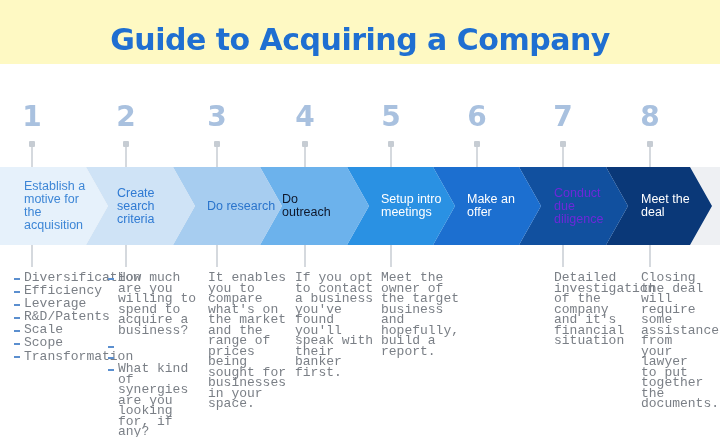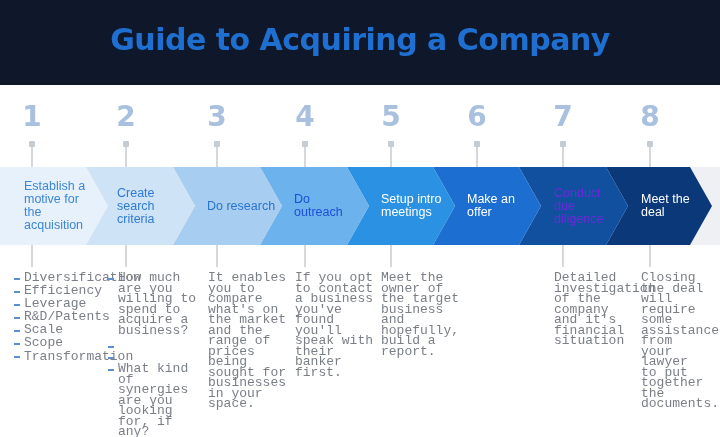--- a/index.html
+++ b/index.html
@@ -1,17 +1,17 @@
 <!DOCTYPE html>
 <html><head>
 <meta charset="utf-8">
 <style>
   html,body{margin:0;padding:0;}
   body{width:720px;height:437px;background:#ffffff;position:relative;overflow:hidden;font-family:"Liberation Sans",sans-serif;}
-  .header{position:absolute;left:0;top:0;width:720px;height:85px;background:#0f172a;}
+  .header{position:absolute;left:0;top:0;width:720px;height:64px;background:#fef9c3;}
   .title{position:absolute;left:0;top:22px;width:720px;text-align:center;font-family:"DejaVu Sans",sans-serif;font-weight:bold;font-size:30px;color:#1f6fd1;letter-spacing:-0.5px;}
   .num{position:absolute;top:100px;width:40px;text-align:center;font-family:"DejaVu Sans",sans-serif;font-weight:bold;font-size:28px;color:#a9c1df;}
   .pin{position:absolute;top:141px;width:6px;height:6px;background:#c6ccd3;border-radius:1px;}
   .stem{position:absolute;width:2px;background:#d5d9de;}
   .band{position:absolute;left:0;top:167px;width:720px;height:78px;}
   .band svg{position:absolute;left:0;top:0;}
   .label{position:absolute;top:167px;height:78px;display:flex;align-items:center;font-family:Liberation Sans, sans-serif;font-size:12.5px;line-height:13px;font-weight:500;}
   .desc{position:absolute;top:273px;font-family:Liberation Mono, monospace;font-size:13px;line-height:10.5px;color:#7a7f86;}
   .bul{display:flex;align-items:flex-start;margin-bottom:2.6px;}
   .dash{display:inline-block;width:6px;height:2px;background:#5b8fcf;margin-top:4.5px;margin-right:4px;flex-shrink:0;}
@@ -76,21 +76,21 @@
 
 <div class="label" style="left:24px;width:72px;color:#3d86d6">
     <span>Establish a motive for the acquisition</span>
   </div>
 <div class="label" style="left:117px;width:60px;color:#2f7ad3">
     <span>Create search criteria</span>
   </div>
 <div class="label" style="left:207px;width:70px;color:#2a74cc">
     <span>Do research</span>
   </div>
-<div class="label" style="left:294px;width:60px;color:#1d4ed8">
+<div class="label" style="left:282px;width:60px;color:#0f172a">
     <span>Do outreach</span>
   </div>
 <div class="label" style="left:381px;width:64px;color:#ffffff">
     <span>Setup intro meetings</span>
   </div>
 <div class="label" style="left:467px;width:60px;color:#ffffff">
     <span>Make an offer</span>
   </div>
 <div class="label" style="left:554px;width:62px;color:#6d28d9">
     <span>Conduct due diligence</span>

